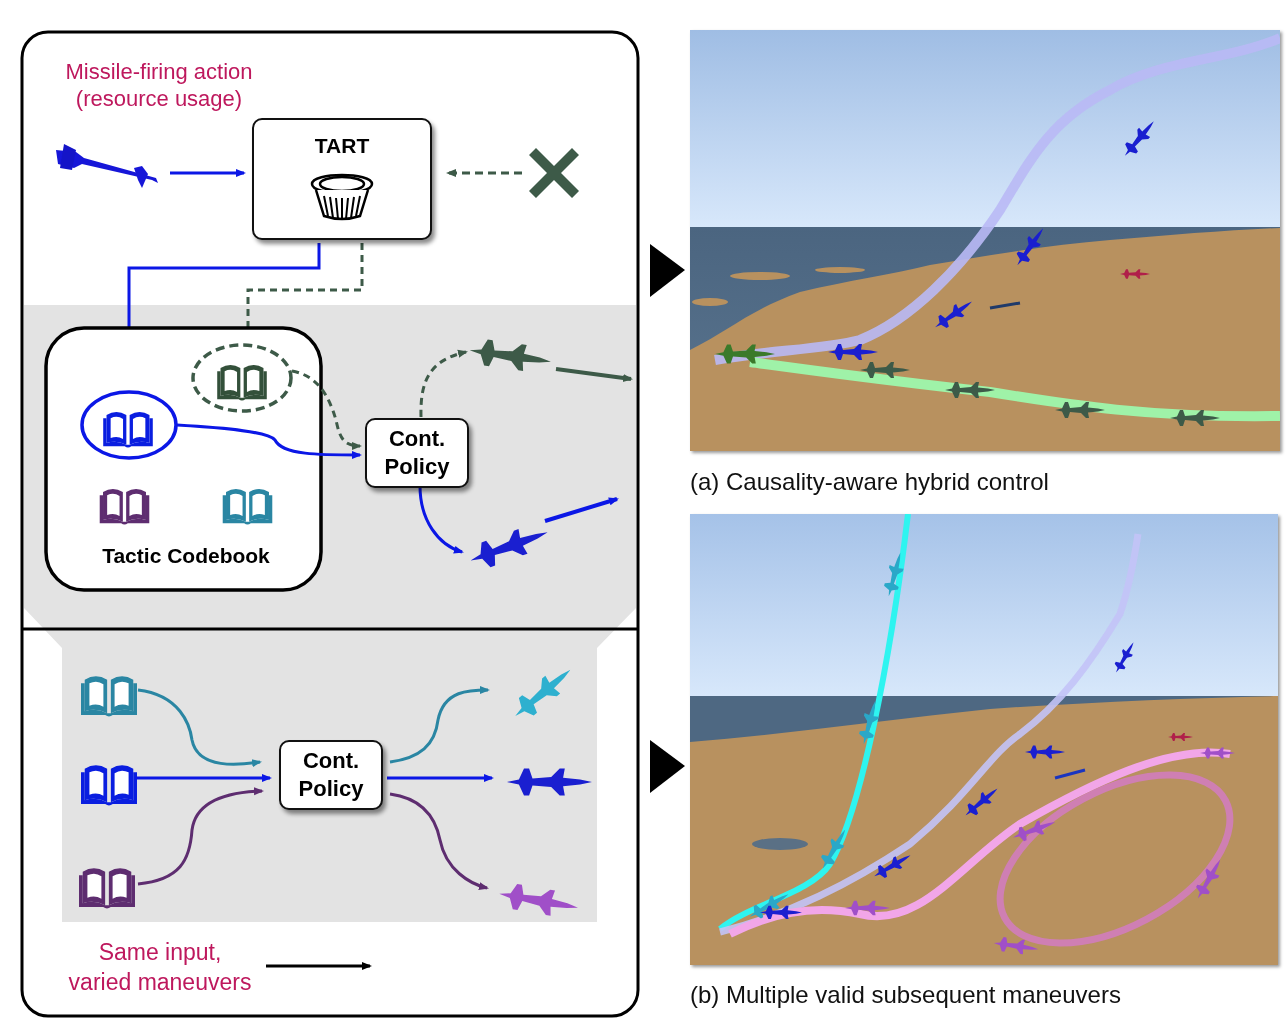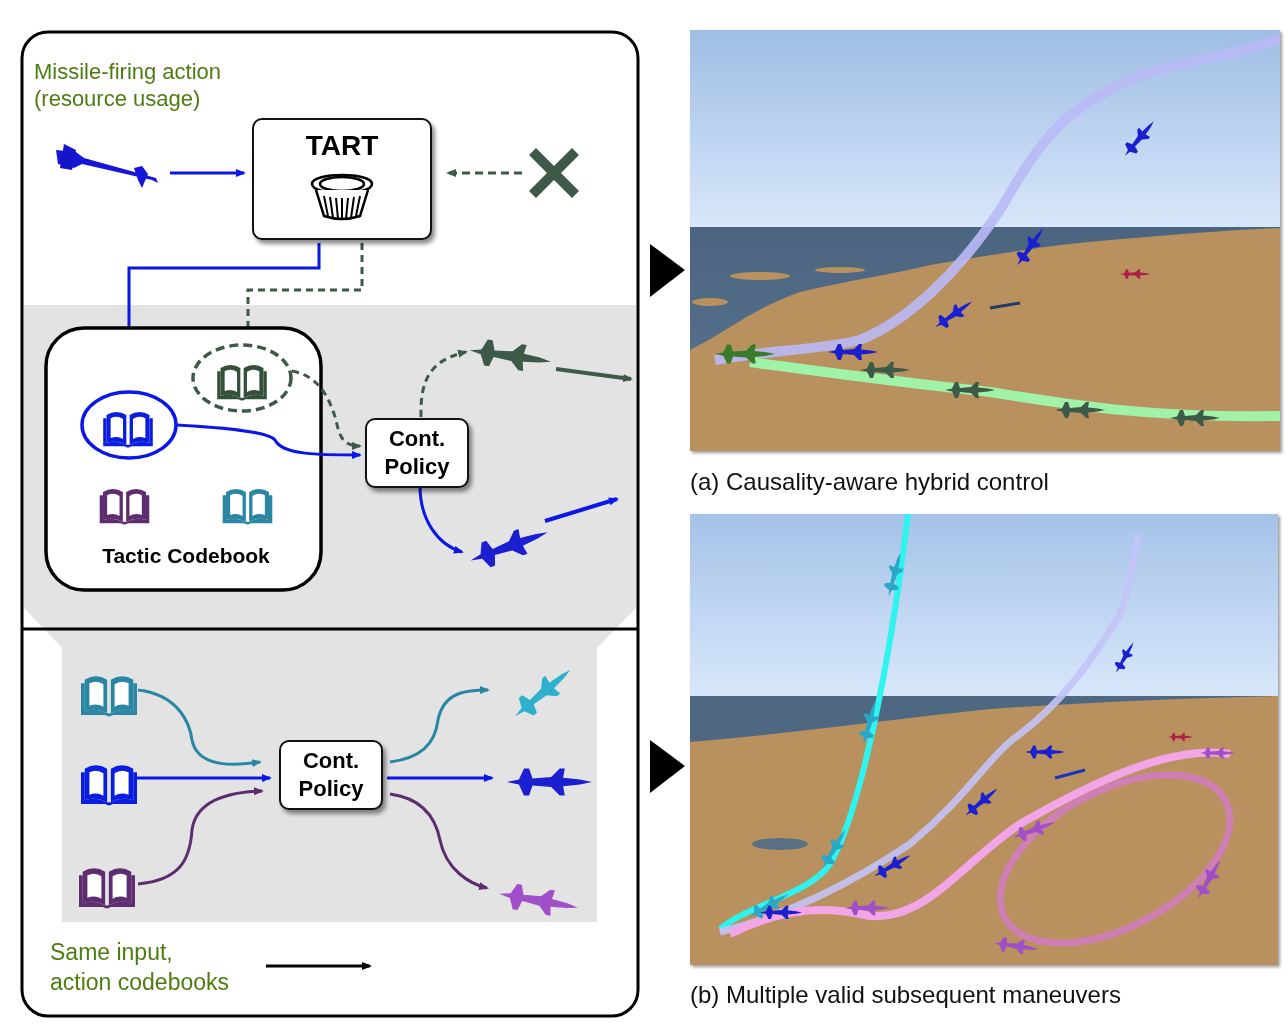--- a/index.html
+++ b/index.html
@@ -1,20 +1,20 @@
 <!DOCTYPE html>
 <html><head>
 <meta charset="utf-8">
 <style>
   html, body { margin: 0; padding: 0; background: #ffffff; }
   body { width: 1288px; height: 1032px; position: relative; overflow: hidden;
          font-family: "Liberation Sans", sans-serif; color: #000; }
   .abs { position: absolute; }
   .caption { position: absolute; font-size: 24px; text-align: left; color: #111; }
-  .lbl { position: absolute; font-size: 22px; line-height: 27px; color: #4d7c0f; }
+  .lbl { position: absolute; font-size: 22px; text-align: center; line-height: 27px; color: #be185d; }
   .box { position: absolute; background: #fff; border: 2px solid #111; border-radius: 10px;
          box-shadow: 3px 4px 4px rgba(0,0,0,0.45); display: flex; flex-direction: column;
          align-items: center; justify-content: center; font-weight: bold; font-size: 22px; line-height: 28px; }
   .shot { position: absolute; overflow: hidden; box-shadow: inset 0 0 0 1px #666, 2px 2px 3px rgba(0,0,0,0.4); }
 </style>
 </head>
 <body>
 
 <div class="abs" style="left:0;top:0;width:650px;height:1032px;">
   <svg width="650" height="1032" style="position:absolute;left:0;top:0">
@@ -109,21 +109,21 @@
       <path d="M78,16 L86,14 L92,22 L86,36 L82,28 Z" fill="#1616d8"></path>
       <path d="M8,-8 L20,-2 L16,18 L4,16 Z" fill="#1414c8"></path>
     </g>
 
     <g transform="translate(554,173)">
       <path d="M-25,-18 L-18,-25 L0,-7 L18,-25 L25,-18 L7,0 L25,18 L18,25 L0,7 L-18,25 L-25,18 L-7,0 Z" fill="#3d5a48"></path>
     </g>
   </svg>
 
   <div class="box" style="left:252px;top:118px;width:176px;height:118px;justify-content:flex-start;padding-top:0;">
-    <div style="margin-top:12px;font-size:28px;">TART</div>
+    <div style="margin-top:12px;font-size:21px;">TART</div>
     <svg width="68" height="58" viewBox="0 0 68 58" style="margin-top:6px">
       <path d="M4,18 C4,6 64,6 64,18 C64,30 4,30 4,18 Z" fill="#fff" stroke="#000" stroke-width="2.5"></path>
       <ellipse cx="34" cy="18" rx="22" ry="7" fill="#fff" stroke="#000" stroke-width="2.5"></ellipse>
       <path d="M8,24 L16,50 Q34,56 52,50 L60,24" fill="#fff" stroke="#000" stroke-width="2.5"></path>
       <path d="M16,30 L20,50 M22,31 L25,52 M28,32 L30,53 M34,32 L34,53 M40,32 L38,53 M46,31 L43,52 M52,30 L48,50" stroke="#000" stroke-width="2"></path>
     </svg>
   </div>
 
   <div class="box" style="left:365px;top:418px;width:100px;height:66px;">
     <span>Cont.</span>
@@ -137,21 +137,21 @@
 
   <div class="lbl" style="left:34px;top:58px;width:250px;">
     <div>Missile-firing action</div>
     <div>(resource usage)</div>
   </div>
 
   <div class="abs" style="left:46px;top:544px;width:280px;text-align:center;font-weight:bold;font-size:21px;">Tactic Codebook</div>
 
   <div class="lbl" style="left:50px;top:937px;width:220px;font-size:23px;line-height:30px;">
     <div>Same input,</div>
-    <div>action codebooks</div>
+    <div>varied maneuvers</div>
   </div>
   <div class="lbl" style="left:420px;top:937px;width:180px;font-size:23px;line-height:30px;">
   </div>
 </div>
 
 <svg class="abs" width="40" height="60" style="left:648px;top:242px">
   <path d="M2,2 L37,28 L2,55 Z" fill="#000"></path>
 </svg>
 <svg class="abs" width="40" height="60" style="left:648px;top:738px">
   <path d="M2,2 L37,28 L2,55 Z" fill="#000"></path>

